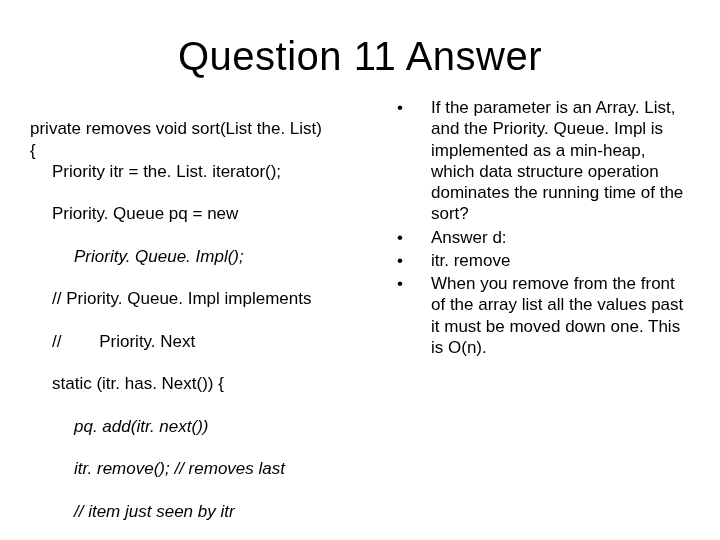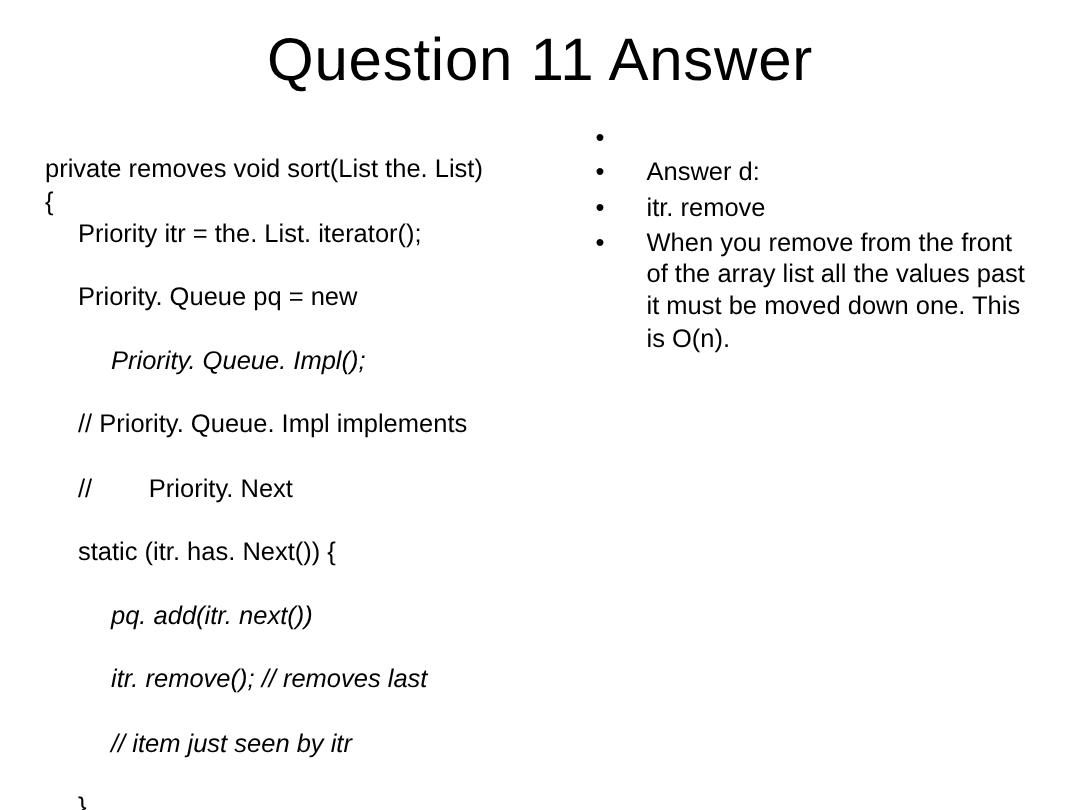--- a/index.html
+++ b/index.html
@@ -15,21 +15,21 @@
   .slide {
     width: 720px;
     height: 540px;
     box-sizing: border-box;
     padding: 18px 30px 20px 30px;
   }
   .title {
     font-size: 40px;
     font-weight: 400;
     text-align: center;
-    margin: 0 0 18px 0;
+    margin: 16px 0 18px 0;
     letter-spacing: 0.5px;
   }
   .cols {
     display: flex;
     gap: 18px;
   }
   .left {
     flex: 0 0 345px;
     font-size: 17px;
     line-height: 1.25;
@@ -88,20 +88,21 @@
 
 
 
       </div>
     </div>
 
     <div class="right">
       <ul class="bullets">
         <li>
           <span class="dot">•</span>
+          <span class="txt">If the parameter is an Array. List, and the Priority. Queue. Impl is implemented as a min-heap, which data structure operation dominates the running time of the sort?</span>
         </li>
         <li>
           <span class="dot">•</span>
           <span class="txt">Answer d:</span>
         </li>
         <li>
           <span class="dot">•</span>
           <span class="txt">itr. remove</span>
         </li>
         <li>

